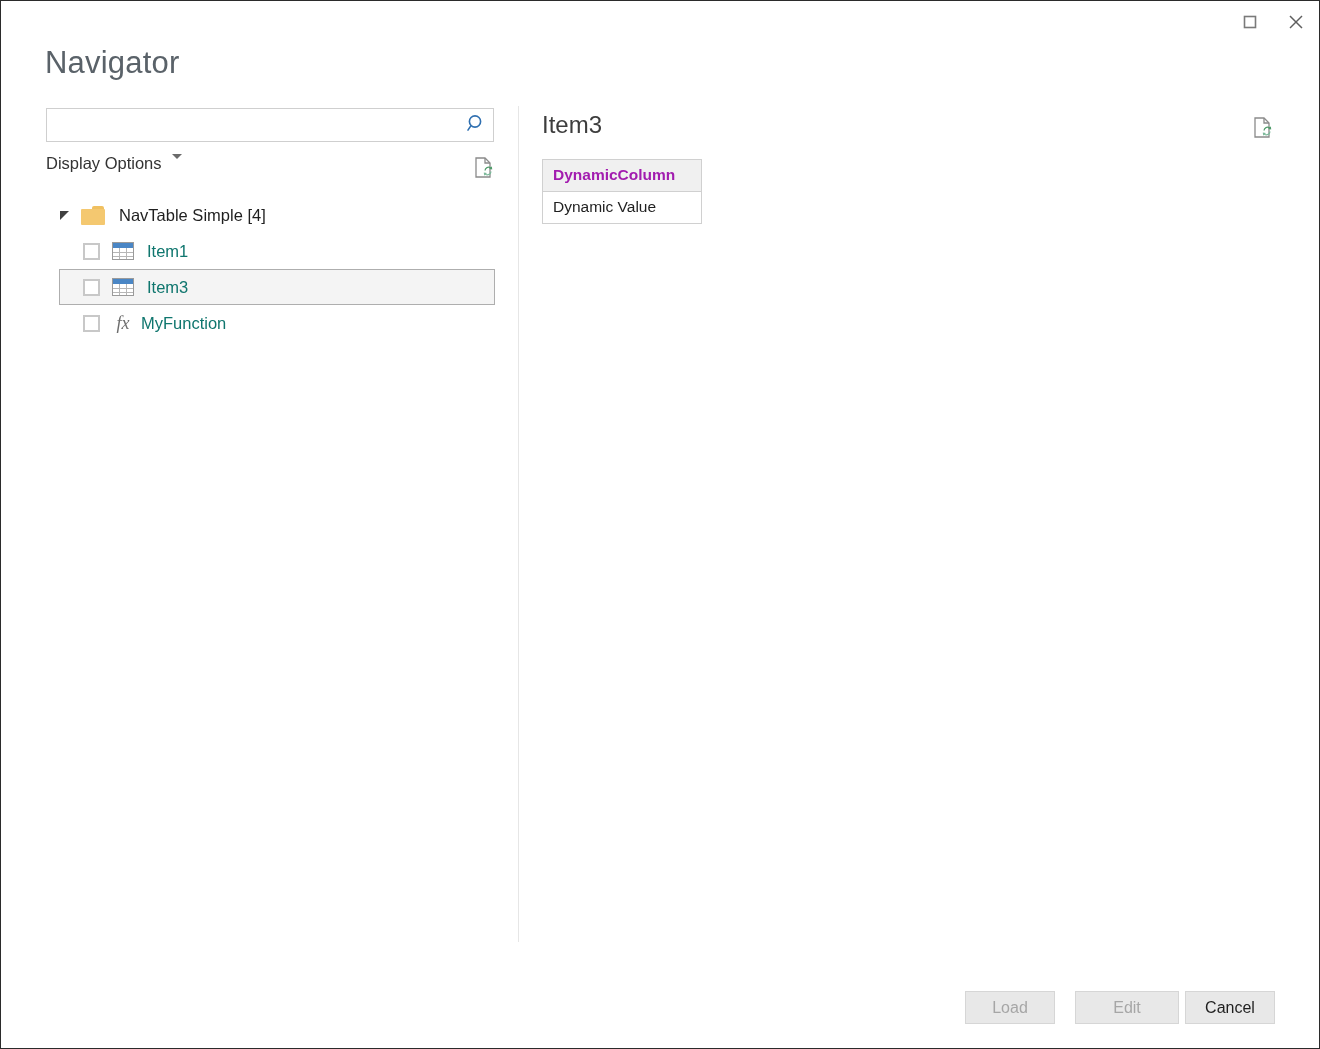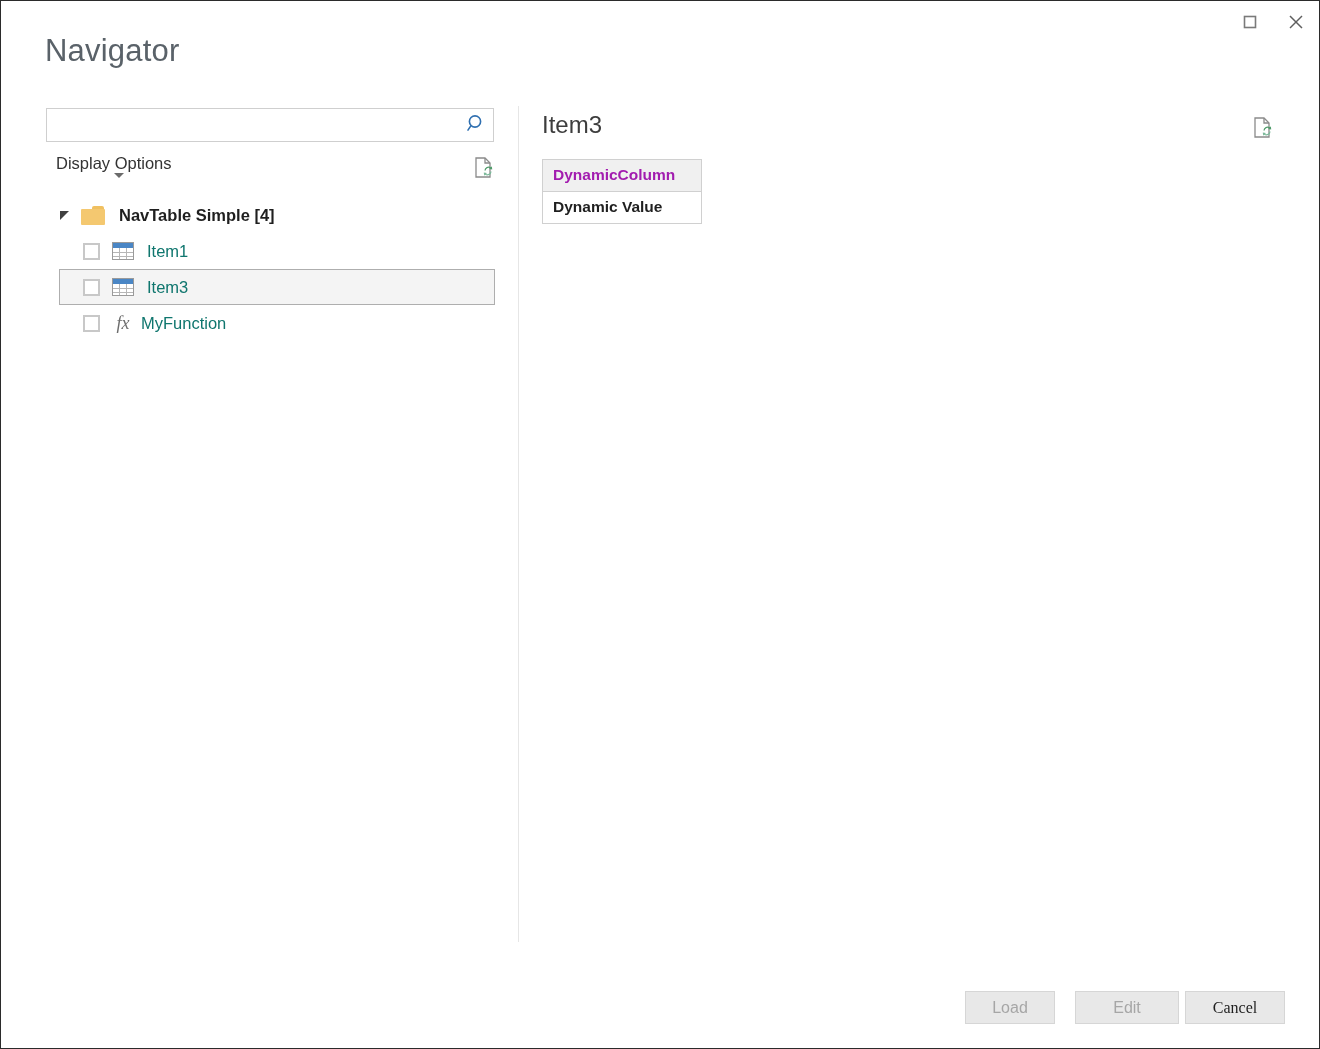--- a/index.html
+++ b/index.html
@@ -47,21 +47,21 @@
     background: transparent;
     border: none;
     padding: 0;
   }
   .win-btn svg { display: block; }
 
   
   .dlg-title {
     position: absolute;
     left: 44px;
-    top: 28px;
+    top: 40px;
     font-size: 31px;
     font-weight: 400;
     color: #5a6269;
     letter-spacing: 0.2px;
     line-height: 44px;
     white-space: nowrap;
   }
 
   
   .search-row {
@@ -95,27 +95,26 @@
     align-items: center;
     justify-content: center;
     background: transparent;
     border: none;
     padding: 0;
     cursor: default;
   }
 
   .display-options {
     position: absolute;
-    left: 55px;
+    left: 45px;
     top: 153px;
     display: flex;
-    align-items: center;
+    align-items: flex-start;
     height: 26px;
     cursor: default;
-    flex-direction: column;
   }
   .display-options .label {
     font-size: 16.5px;
     color: #333333;
     white-space: nowrap;
   }
   .caret {
     margin-left: 10px;
     width: 0; height: 0;
     border-left: 5px solid transparent;
@@ -151,21 +150,21 @@
     width: 450px;
   }
   .tree-row {
     display: flex;
     align-items: center;
     height: 36px;
     box-sizing: border-box;
     cursor: default;
     border: 1px solid transparent;
   }
-  .tree-row.root { padding-left: 13px; font-weight: bold; }
+  .tree-row.root { padding-left: 13px; }
   .tree-row.child { padding-left: 36px; }
   .tree-row.selected {
     background: #f4f4f4;
     border: 1px solid #aeaeae;
     width: 436px;
     margin-left: 13px;
     padding-left: 23px;
   }
 
   .twisty {
@@ -298,21 +297,21 @@
     font-weight: bold;
     color: #a21caf;
     padding: 6px 10px 7px 10px;
     min-width: 138px;
     white-space: nowrap;
   }
   .preview-table td {
     background: #ffffff;
     border: 1px solid #d0d0d0;
     text-align: left;
-    font-weight: bold;
+    font-weight: normal;
     color: #1f1f1f;
     padding: 6px 16px 7px 10px;
     white-space: nowrap;
   }
 
   
   .footer {
     position: absolute;
     left: 0;
     top: 990px;
@@ -331,21 +330,21 @@
     color: #1f1f1f;
     cursor: default;
     padding: 0;
     line-height: 31px;
   }
   .btn.disabled {
     color: #a6a6a6;
   }
   #btn-load   { left: 964px;  width: 90px; }
   #btn-edit   { left: 1074px; width: 104px; }
-  #btn-cancel { left: 1184px; width: 100px; font-family: Liberation Serif, serif; }
+  #btn-cancel { left: 1184px; width: 90px; }
 </style>
 </head>
 <body>
 
 <div id="dialog">
 
   <div class="win-controls">
     <button class="win-btn">
       <span>
         <svg width="16" height="16" viewBox="0 0 16 16">

